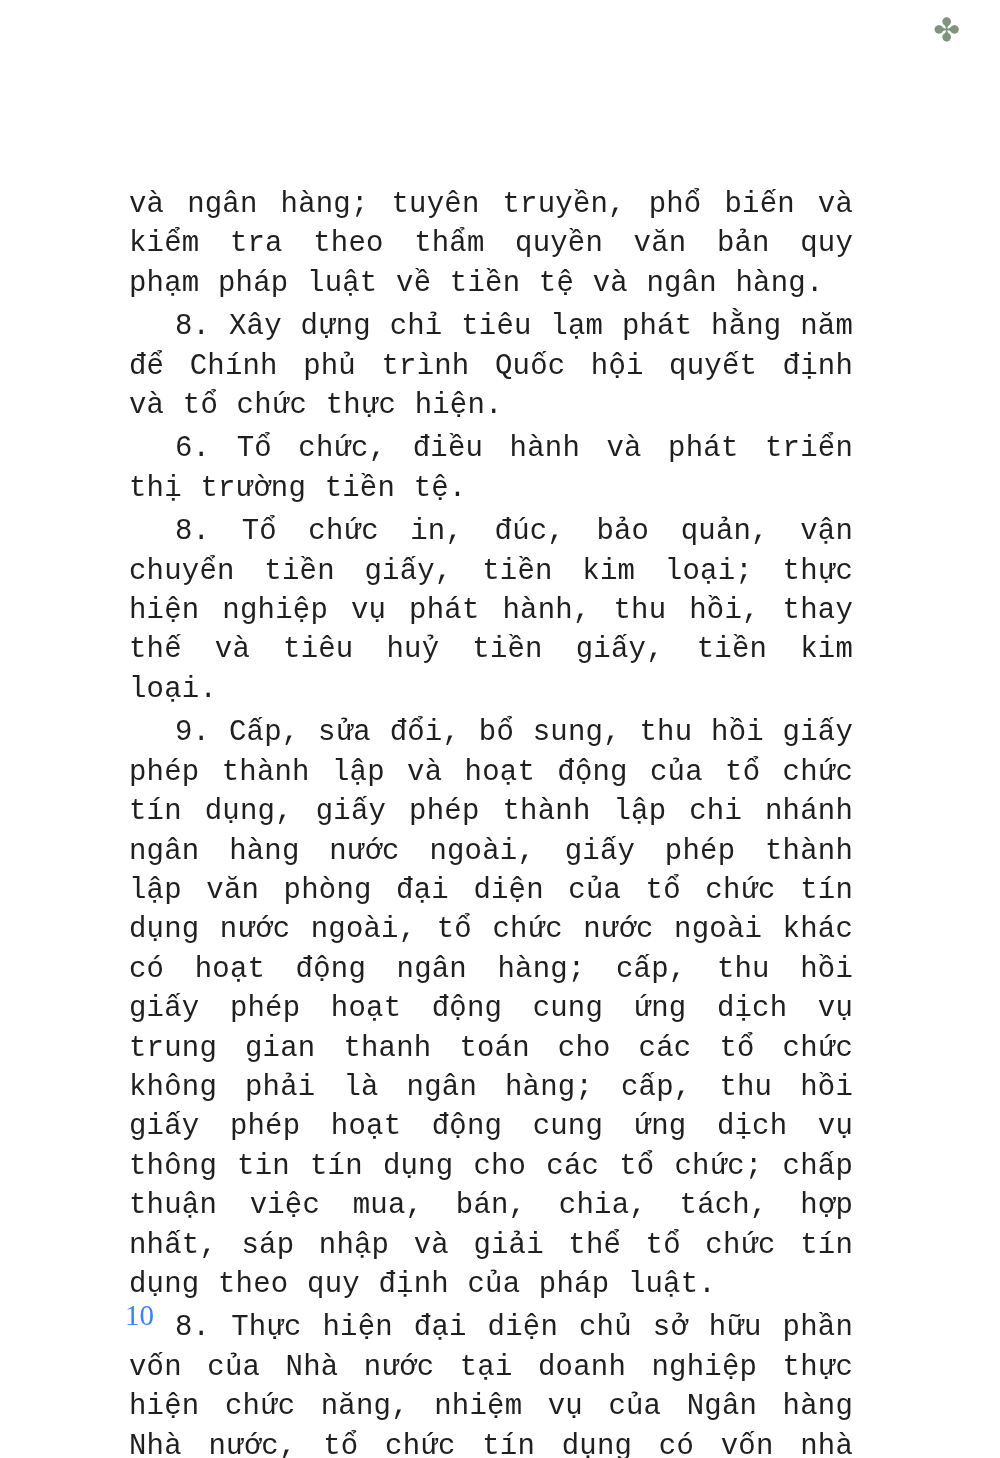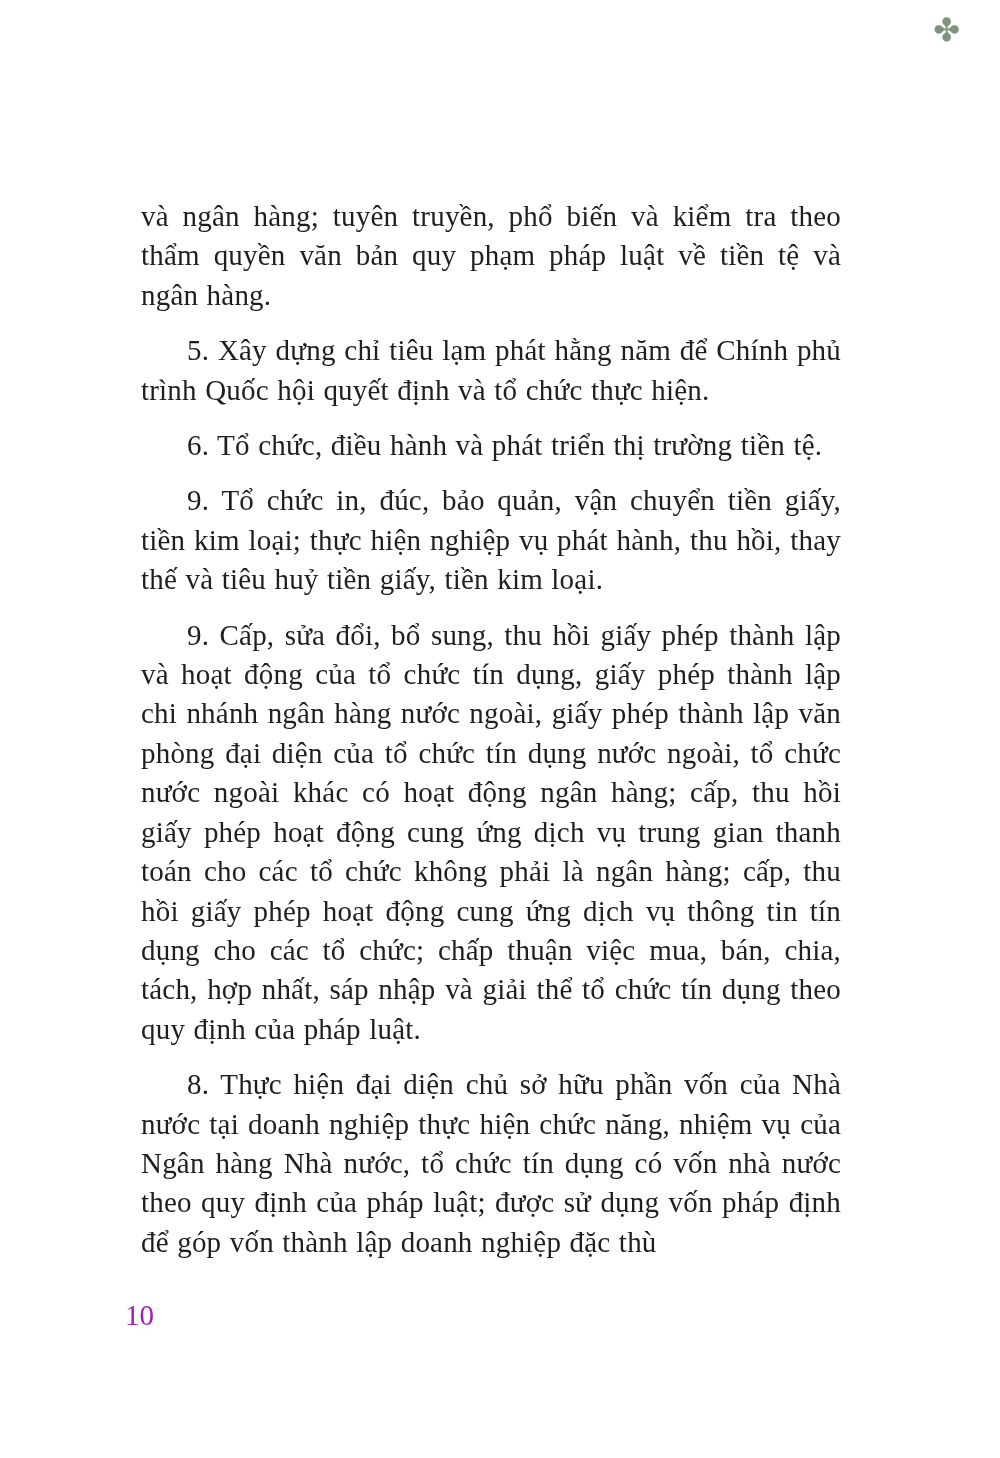--- a/index.html
+++ b/index.html
@@ -36,47 +36,48 @@
       left: 125px;
       width: 732px;
       font-size: 29px;
       line-height: 39.4px;
       text-align: justify;
       letter-spacing: 0.2px;
       word-spacing: 1px;
     }
 
     .text-block p {
-      margin: 16px;
+      margin: 4px;
+      font-family: Liberation Mono, monospace;
     }
 
     .text-block p.indent {
       text-indent: 46px;
     }
 
     .page-number {
       position: absolute;
       left: 125px;
       top: 1296px;
       font-size: 29px;
       line-height: 39px;
-      color: #a21caf;
+      color: #3b82f6;
     }
   </style>
 </head>
 <body>
 
 <div class="page">
 
   <span class="deco">✤</span>
 
   <div class="text-block">
     <p>và ngân hàng; tuyên truyền, phổ biến và kiểm tra theo thẩm quyền văn bản quy phạm pháp luật về tiền tệ và ngân hàng.</p>
-    <p class="indent">5. Xây dựng chỉ tiêu lạm phát hằng năm để Chính phủ trình Quốc hội quyết định và tổ chức thực hiện.</p>
+    <p class="indent">8. Xây dựng chỉ tiêu lạm phát hằng năm để Chính phủ trình Quốc hội quyết định và tổ chức thực hiện.</p>
     <p class="indent">6. Tổ chức, điều hành và phát triển thị trường tiền tệ.</p>
-    <p class="indent">9. Tổ chức in, đúc, bảo quản, vận chuyển tiền giấy, tiền kim loại; thực hiện nghiệp vụ phát hành, thu hồi, thay thế và tiêu huỷ tiền giấy, tiền kim loại.</p>
+    <p class="indent">8. Tổ chức in, đúc, bảo quản, vận chuyển tiền giấy, tiền kim loại; thực hiện nghiệp vụ phát hành, thu hồi, thay thế và tiêu huỷ tiền giấy, tiền kim loại.</p>
     <p class="indent">9. Cấp, sửa đổi, bổ sung, thu hồi giấy phép thành lập và hoạt động của tổ chức tín dụng, giấy phép thành lập chi nhánh ngân hàng nước ngoài, giấy phép thành lập văn phòng đại diện của tổ chức tín dụng nước ngoài, tổ chức nước ngoài khác có hoạt động ngân hàng; cấp, thu hồi giấy phép hoạt động cung ứng dịch vụ trung gian thanh toán cho các tổ chức không phải là ngân hàng; cấp, thu hồi giấy phép hoạt động cung ứng dịch vụ thông tin tín dụng cho các tổ chức; chấp thuận việc mua, bán, chia, tách, hợp nhất, sáp nhập và giải thể tổ chức tín dụng theo quy định của pháp luật.</p>
     <p class="indent">8. Thực hiện đại diện chủ sở hữu phần vốn của Nhà nước tại doanh nghiệp thực hiện chức năng, nhiệm vụ của Ngân hàng Nhà nước, tổ chức tín dụng có vốn nhà nước theo quy định của pháp luật; được sử dụng vốn pháp định để góp vốn thành lập doanh nghiệp đặc thù</p>
   </div>
 
   <div class="page-number">10</div>
 
 </div>
 
 </body></html>

